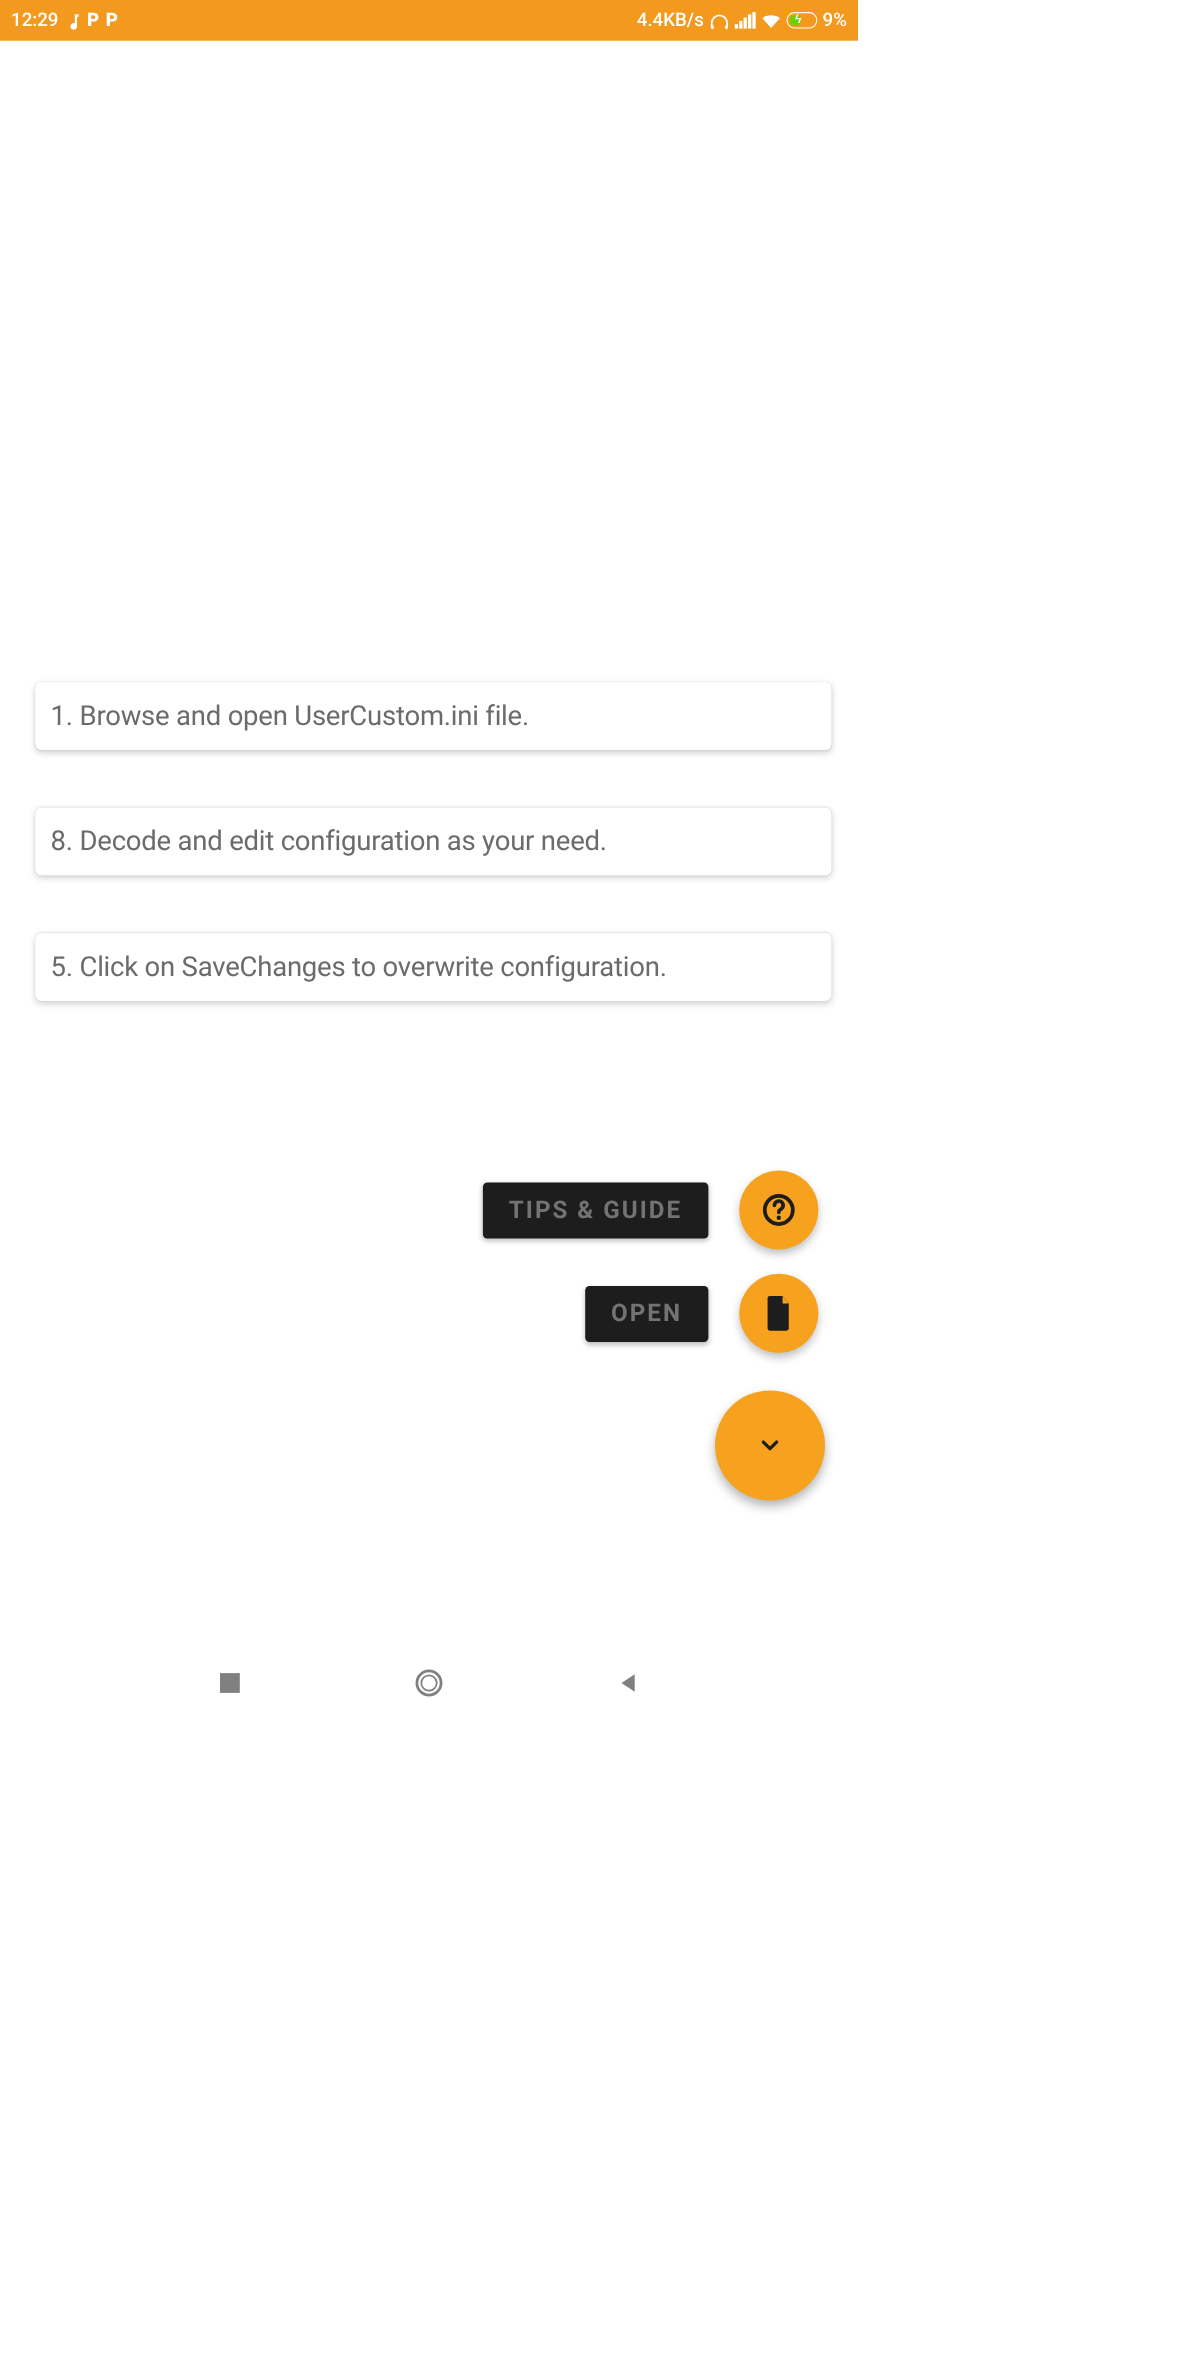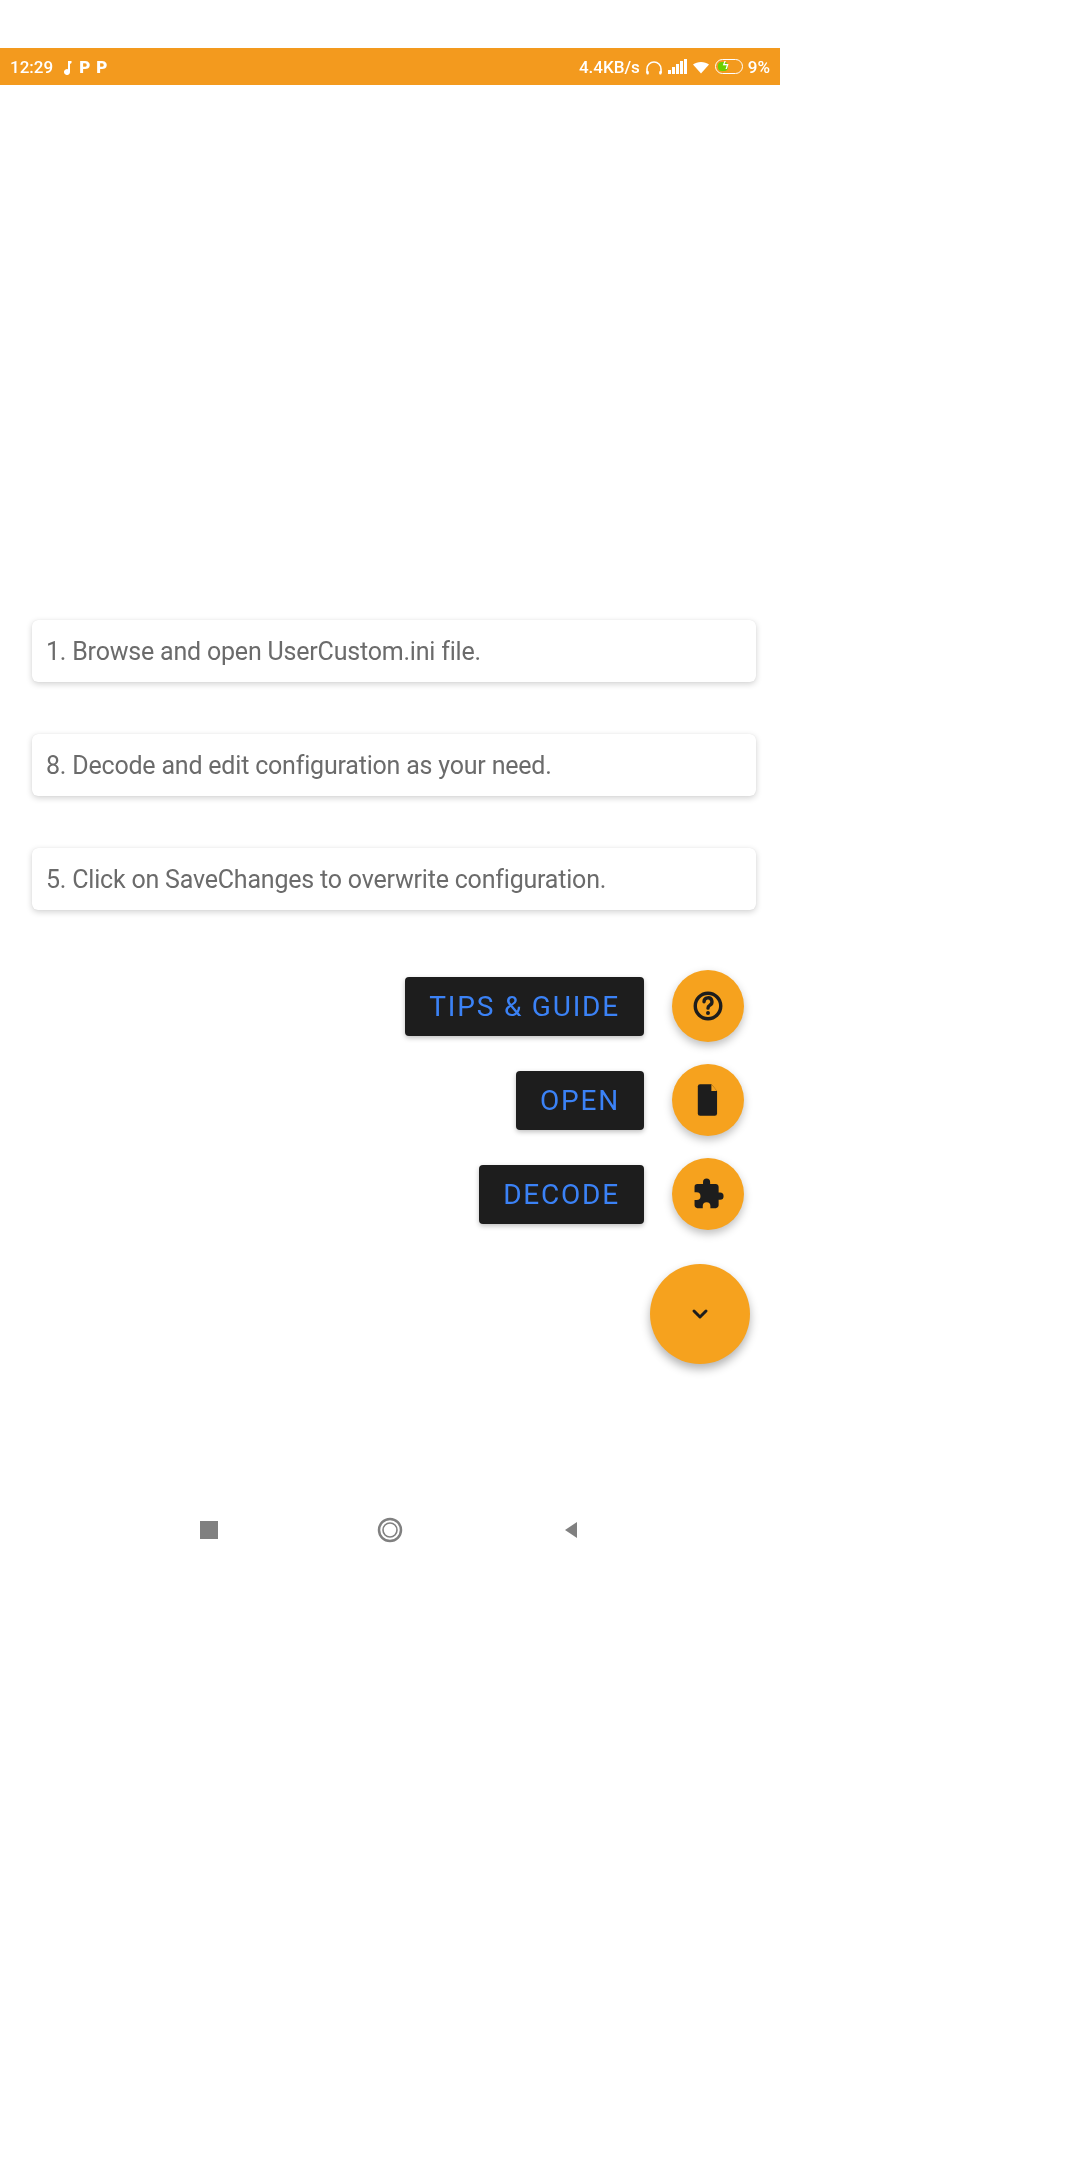--- a/index.html
+++ b/index.html
@@ -16,21 +16,20 @@
     .status-bar {
       height: 37px;
       background: #f39a1e;
       color: #ffffff;
       display: flex;
       align-items: center;
       justify-content: space-between;
       padding: 0 10px;
       font-size: 17px;
       font-weight: 500;
-      margin-top: 48px;
     }
     .status-left {
       display: flex;
       align-items: center;
       gap: 6px;
     }
     .status-right {
       display: flex;
       align-items: center;
       gap: 5px;
@@ -92,23 +91,23 @@
       align-items:flex-end;
       gap:22px;
     }
     .fab-row{
       display:flex;
       align-items:center;
       gap:28px;
     }
     .fab-label{
       background:#1d1d1d;
-      color:#3b82f6;
-      font-size:28px;
-      font-weight:400;
+      color:#737373;
+      font-size:22px;
+      font-weight:700;
       letter-spacing:1.8px;
       padding:13px 24px;
       border-radius:4px;
       box-shadow:0 2px 5px rgba(0,0,0,0.25);
       text-transform:uppercase;
     }
     .fab-btn-small{
       width:72px;height:72px;border-radius:36px;
       background:#f6a21e;
       display:flex;align-items:center;justify-content:center;
@@ -210,30 +209,20 @@
     <div class="fab-btn-small">
       <span>
         <svg width="28" height="34" viewBox="0 0 24 30">
             <path fill="#1d1d1d" d="M5 1h10l5 6v20a2 2 0 0 1-2 2H5a2 2 0 0 1-2-2V3a2 2 0 0 1 2-2z"></path>
             <path fill="#f6a21e" d="M15 1v6h5z"></path>
           </svg>
       </span>
     </div>
   </div>
 
-  <div class="fab-row">
-    <div class="fab-label">DECODE</div>
-    <div class="fab-btn-small">
-      <span>
-        <svg width="34" height="34" viewBox="0 0 24 24">
-            <path fill="#1d1d1d" d="M20.5 11h-1V7c0-1.1-.9-2-2-2h-4V3.5a2.5 2.5 0 0 0-5 0V5h-4a2 2 0 0 0-2 2v3.8h1.5a2.7 2.7 0 0 1 0 5.4H2.5V20c0 1.1.9 2 2 2h3.8v-1.5a2.7 2.7 0 0 1 5.4 0V22h3.8c1.1 0 2-.9 2-2v-4h1a2.5 2.5 0 0 0 0-5z"></path>
-          </svg>
-      </span>
-    </div>
-  </div>
 
   <div class="fab-main-wrap">
     <div class="fab-main">
       <span>
         <svg width="24" height="24" viewBox="0 0 24 24">
             <path fill="none" stroke="#1d1d1d" stroke-width="3" stroke-linecap="round" stroke-linejoin="round" d="M6 9l6 6 6-6"></path>
           </svg>
       </span>
     </div>
   </div>

